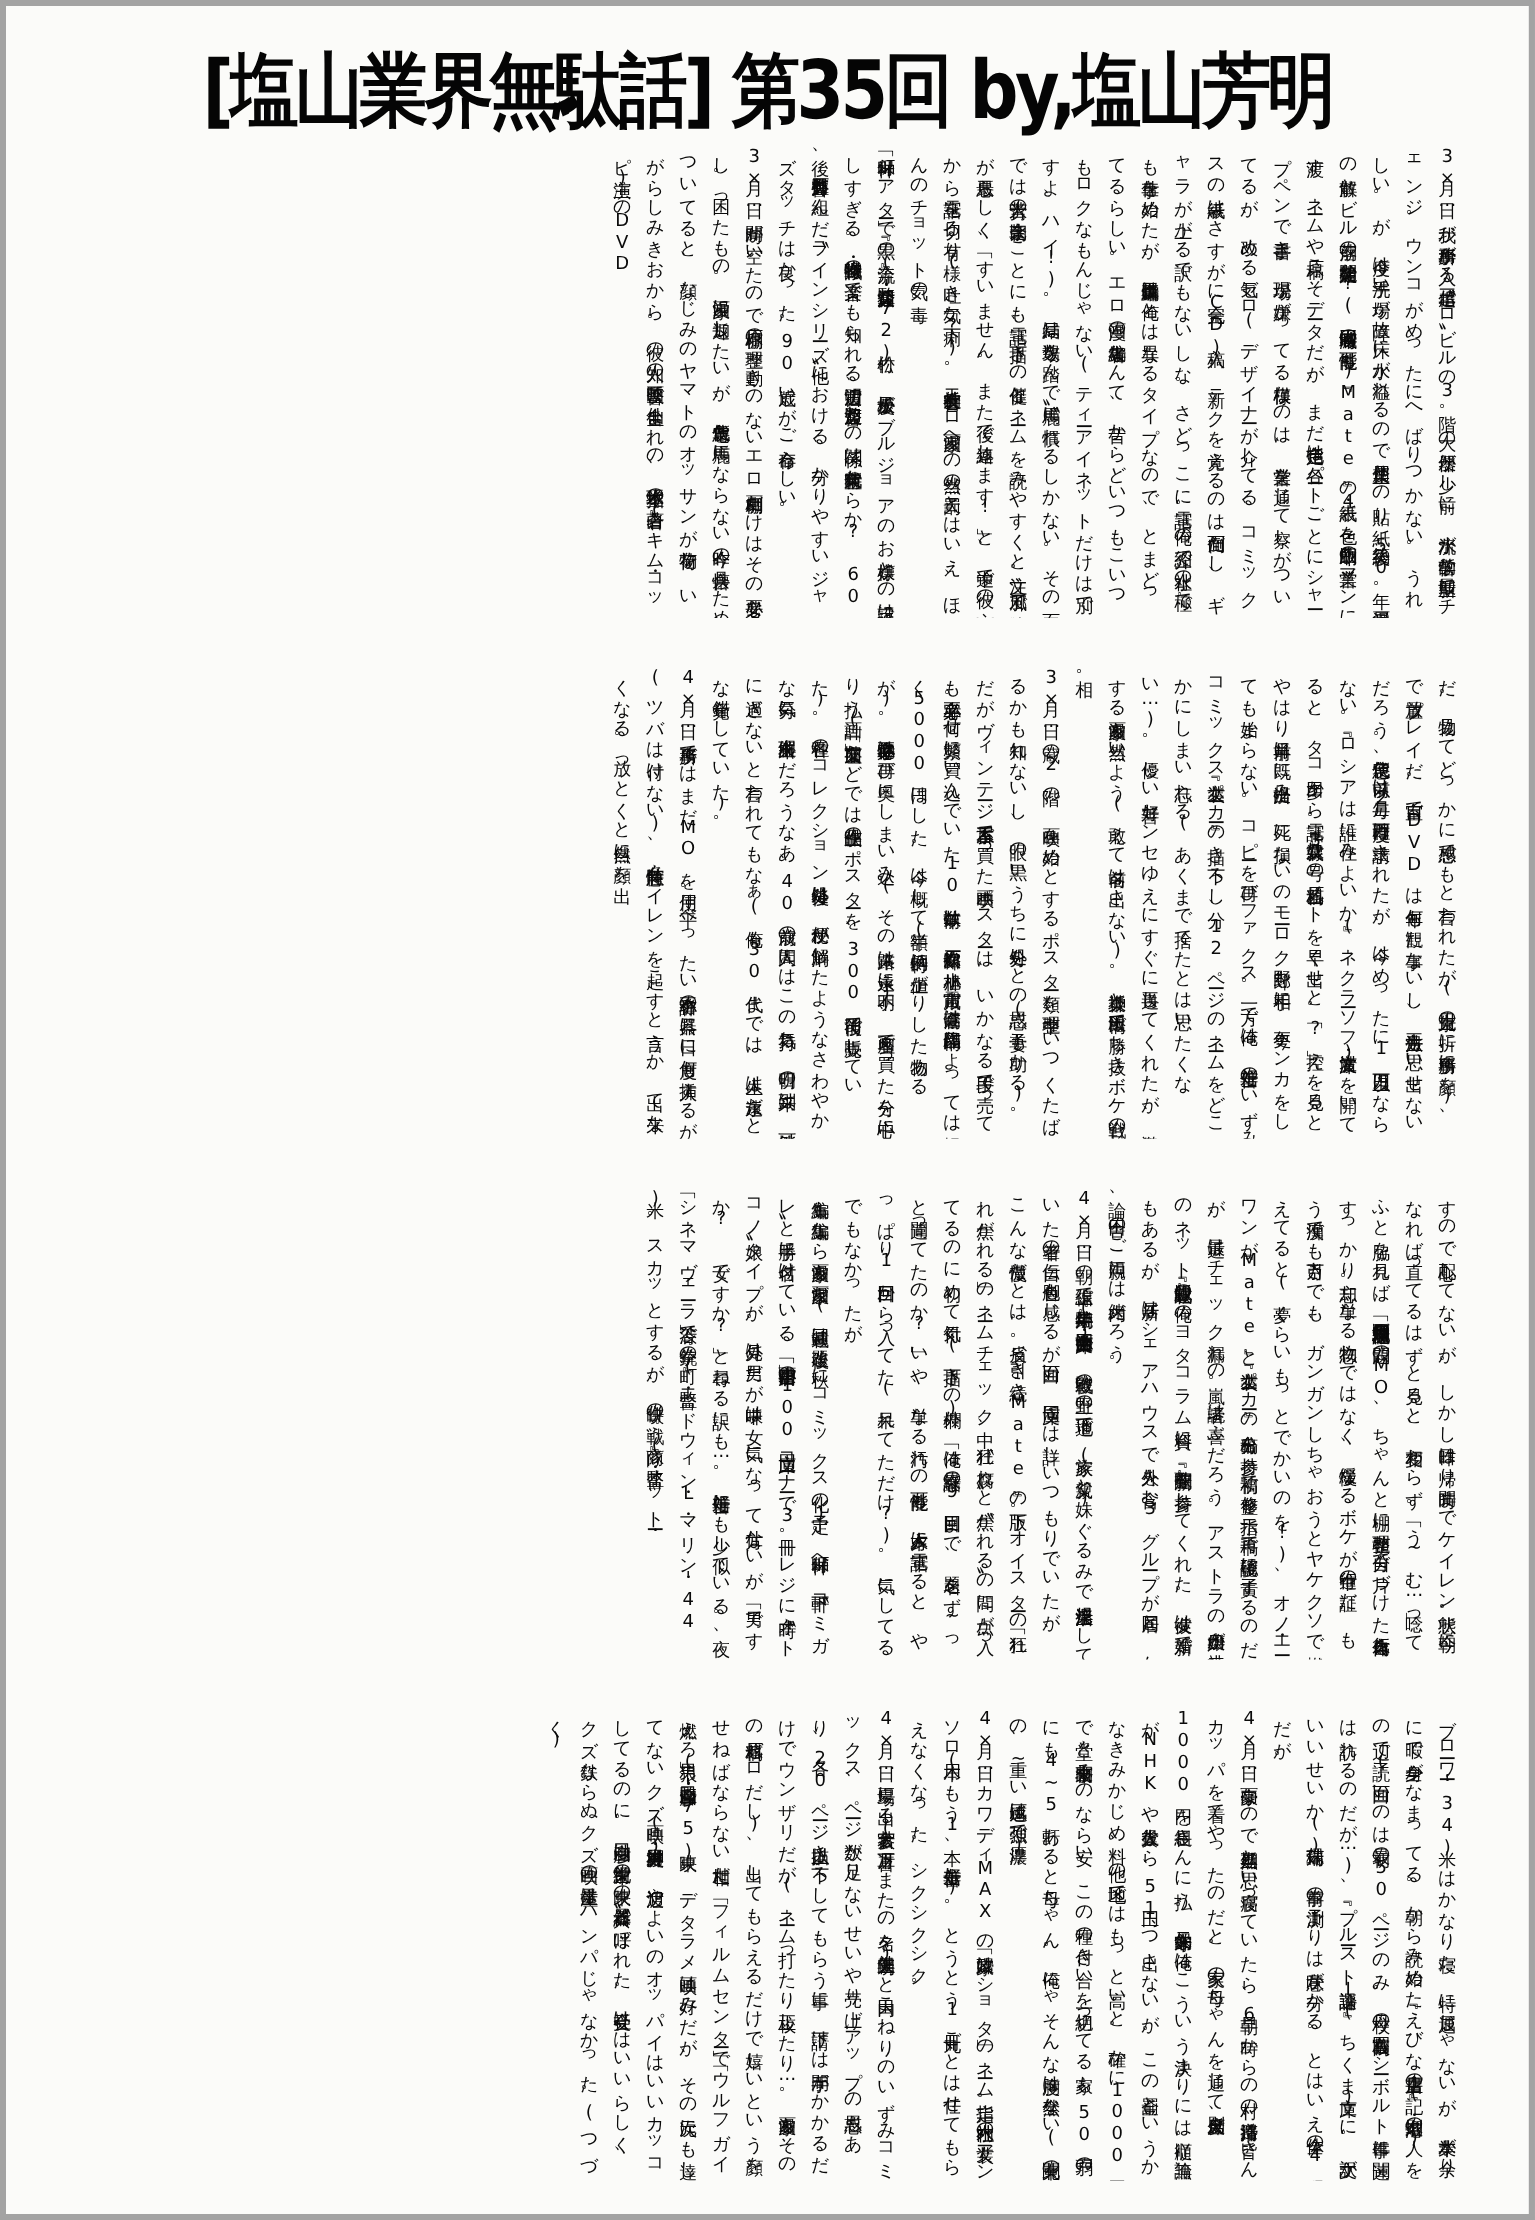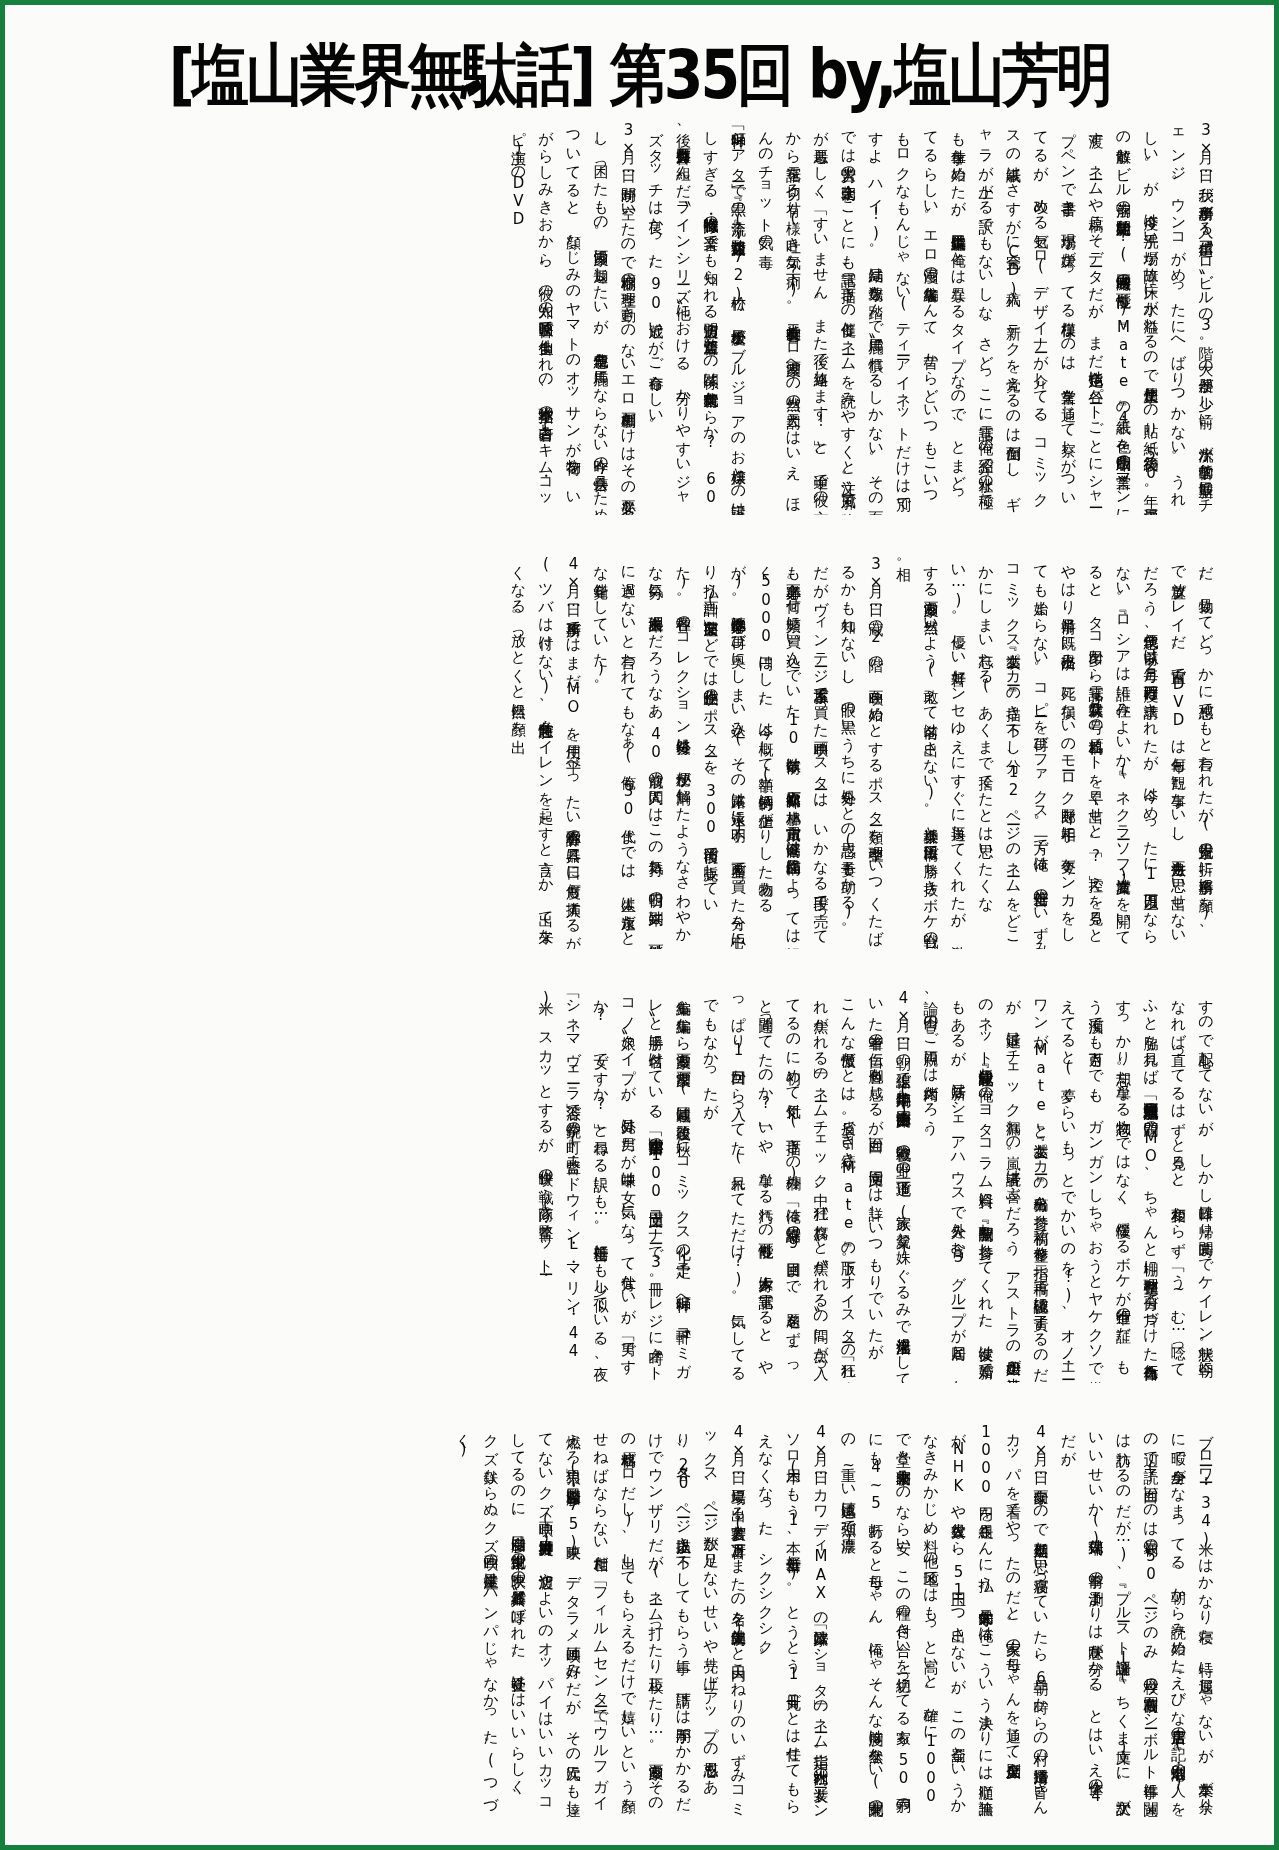--- a/index.html
+++ b/index.html
@@ -7,21 +7,21 @@
     padding: 0;
     background: #1a1a1a;
     font-family: "DejaVu Sans", sans-serif;
   }
   .page {
     position: relative;
     width: 1279px;
     height: 1850px;
     margin: 0 auto;
     background: #fbfbf9;
-    border: 5px solid #15803d;
+    border: 5px solid #a3a3a3;
     box-sizing: border-box;
     overflow: hidden;
   }
   .masthead {
     margin-top: 26px;
     text-align: center;
     font-weight: bold;
     font-size: 57px;
     letter-spacing: -3px;
     color: #050505;

